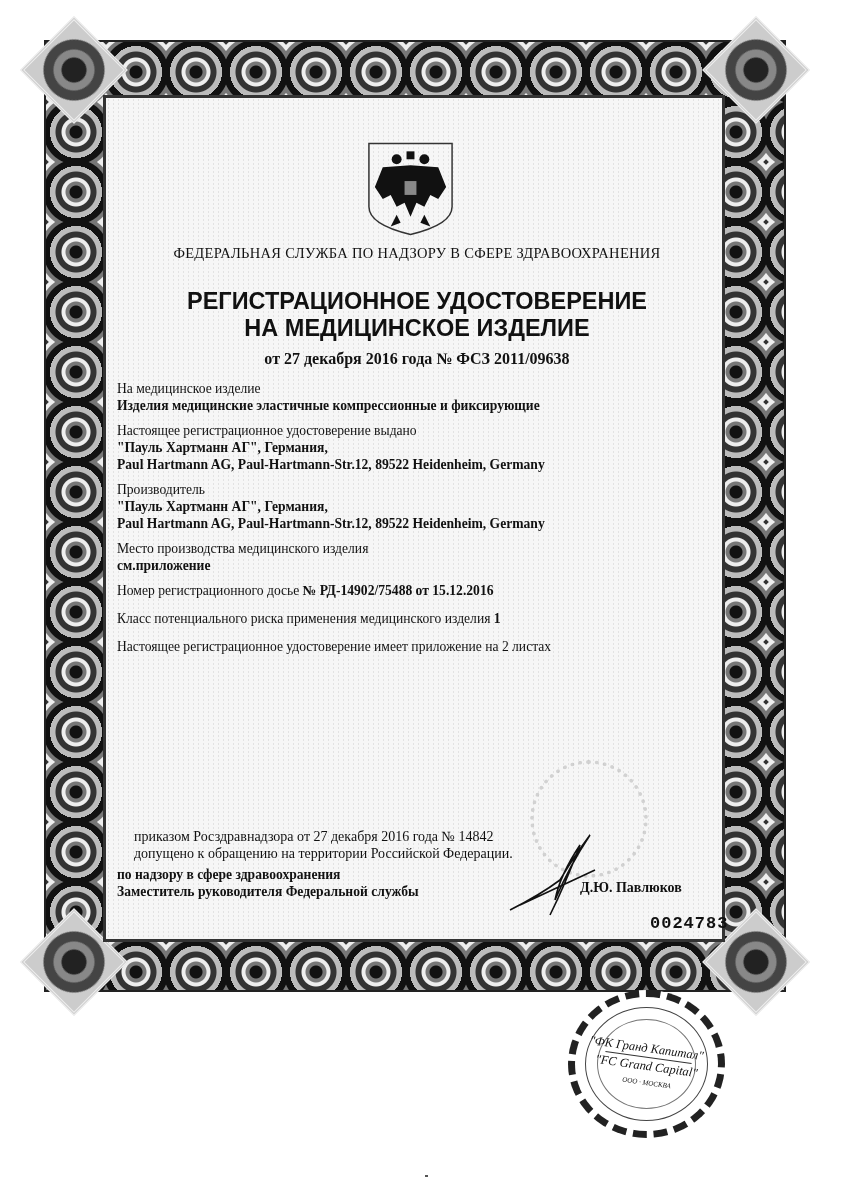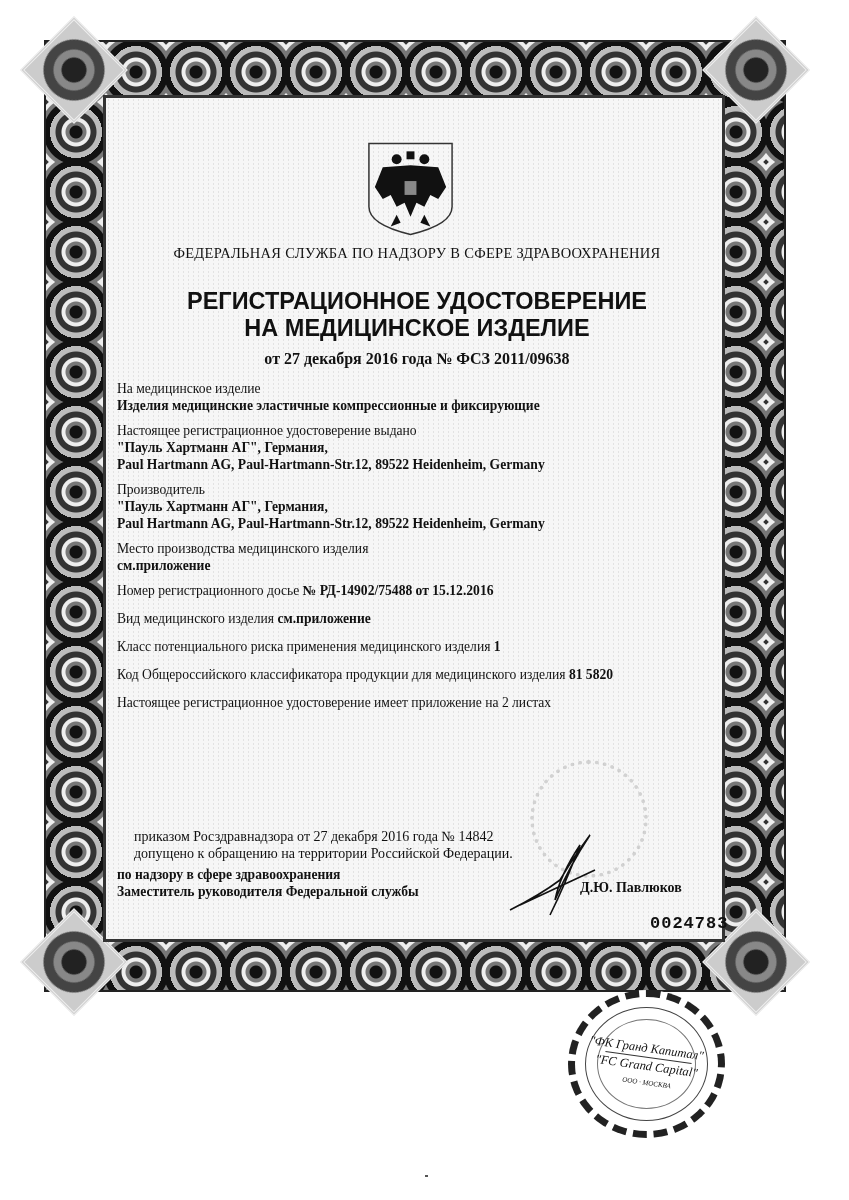--- a/index.html
+++ b/index.html
@@ -98,30 +98,22 @@
   </div>
   <div class="blk">
     <div>Место производства медицинского изделия</div>
     <div class="b">см.приложение</div>
   </div>
   <div class="blk" style="margin-bottom:11px;">
     <span>Номер регистрационного досье</span>
     <span class="b">№ РД-14902/75488 от 15.12.2016</span>
   </div>
   <div class="blk" style="margin-bottom:11px;">
-    <span>Вид медицинского изделия</span>
-    <span class="b">см.приложение</span>
-  </div>
-  <div class="blk" style="margin-bottom:11px;">
     <span>Класс потенциального риска применения медицинского изделия</span>
     <span class="b">1</span>
-  </div>
-  <div class="blk" style="margin-bottom:11px;">
-    <span>Код Общероссийского классификатора продукции для медицинского изделия</span>
-    <span class="b">81 5820</span>
   </div>
   <div class="blk">Настоящее регистрационное удостоверение имеет приложение на 2 листах</div>
 </div>
 
 <div class="faint-stamp"></div>
 
 <div class="order">
   <div>приказом Росздравнадзора от 27 декабря 2016 года № 14842</div>
   <div>допущено к обращению на территории Российской Федерации.</div>
 </div>

